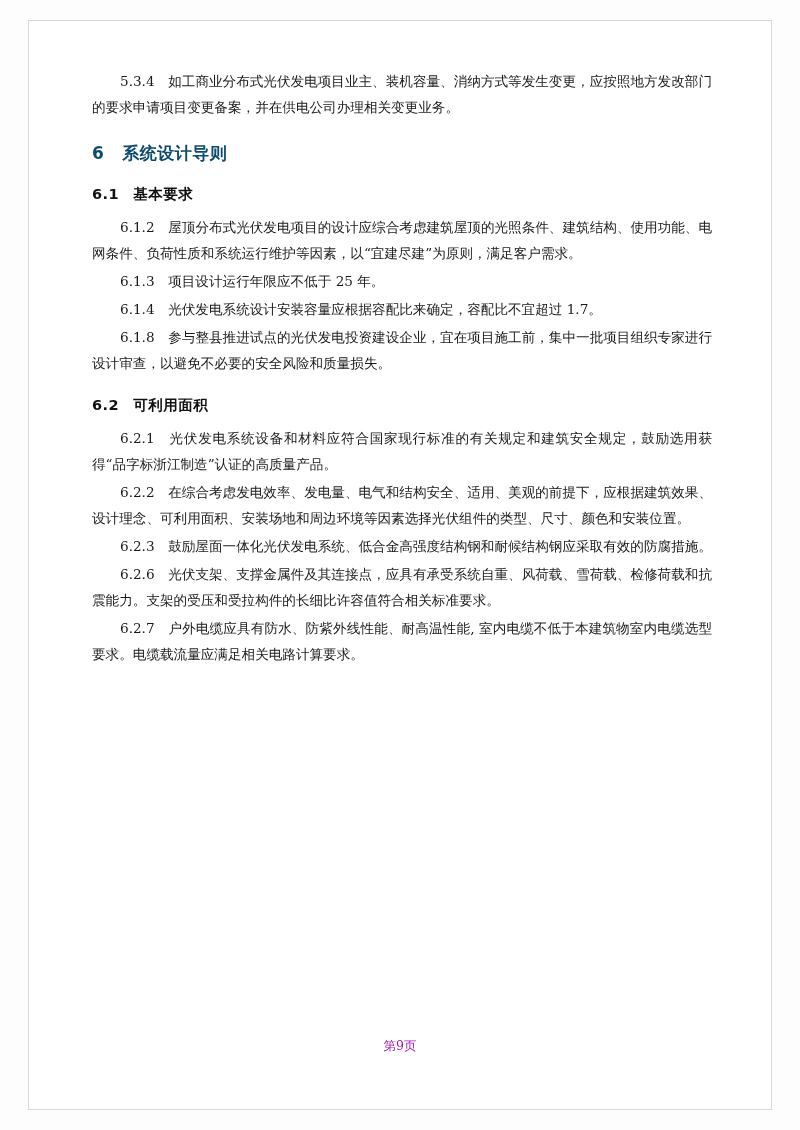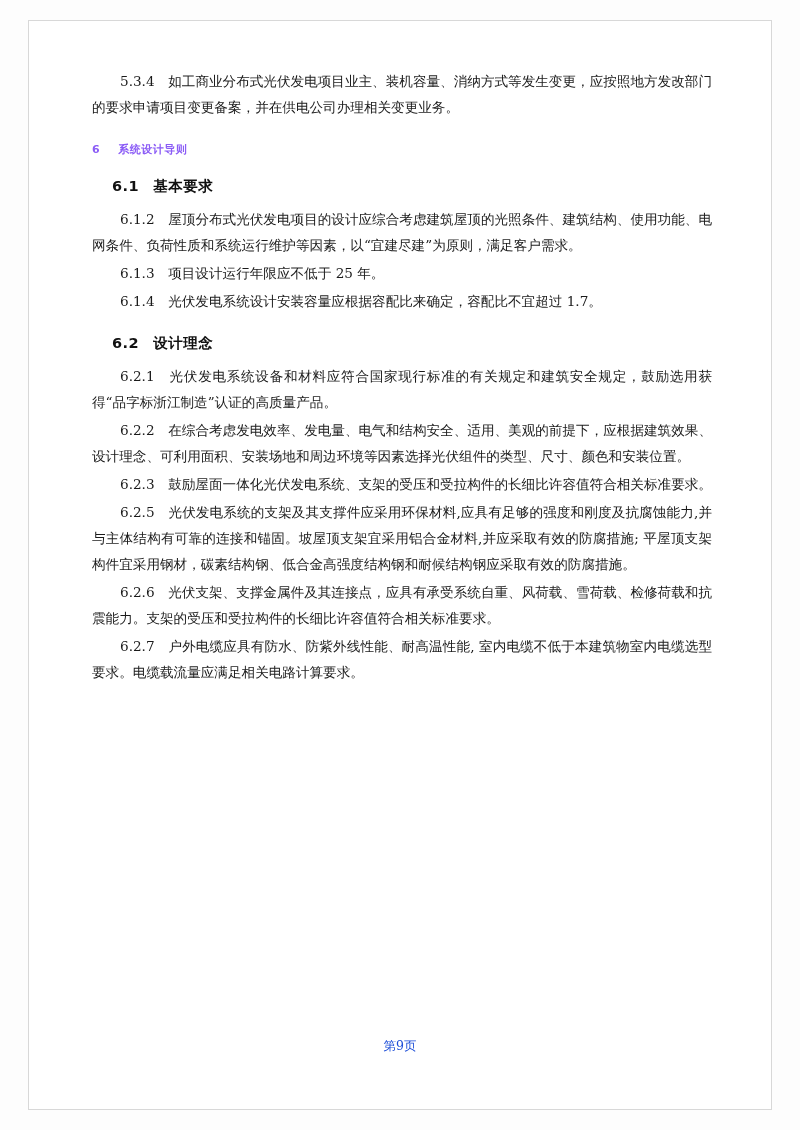--- a/index.html
+++ b/index.html
@@ -43,49 +43,48 @@
     text-align: justify;
     margin: 0 0 2px 0;
     text-indent: 0;
   }
   .indent {
     text-indent: 28px;
   }
   .h1 {
     font-family: "DejaVu Sans", "Liberation Sans", sans-serif;
     font-weight: bold;
-    font-size: 11px;
-    color: #8b5cf6;
+    font-size: 17px;
+    color: #0c4a6e;
     margin: 22px 0 14px 0;
     letter-spacing: 0.5px;
   }
   .h1 .h1num {
     margin-right: 18px;
   }
   .h2 {
     font-family: "DejaVu Sans", "Liberation Sans", sans-serif;
     font-weight: bold;
     font-size: 14.5px;
     color: #111;
     margin: 20px 0 10px 0;
     letter-spacing: 0.5px;
   }
   .h2 .h2num {
     margin-right: 14px;
-    margin-left: 20px;
   }
   .footer {
     position: absolute;
     left: 0;
     right: 0;
     top: 1038px;
     text-align: center;
     font-family: "DejaVu Serif", "Liberation Serif", serif;
     font-size: 12.5px;
-    color: #1d4ed8;
+    color: #a21caf;
   }
 </style>
 </head>
 <body>
 
 <div class="page">
   <div class="page-frame"></div>
 
   <div class="content">
 
@@ -95,28 +94,28 @@
       <span class="h1num">6</span><span>系统设计导则</span>
     </div>
 
     <div class="h2">
       <span class="h2num">6.1</span><span>基本要求</span>
     </div>
 
     <p class="para indent">6.1.2　屋顶分布式光伏发电项目的设计应综合考虑建筑屋顶的光照条件、建筑结构、使用功能、电网条件、负荷性质和系统运行维护等因素，以“宜建尽建”为原则，满足客户需求。</p>
     <p class="para indent">6.1.3　项目设计运行年限应不低于 25 年。</p>
     <p class="para indent">6.1.4　光伏发电系统设计安装容量应根据容配比来确定，容配比不宜超过 1.7。</p>
+    <p class="para indent">6.1.8　参与整县推进试点的光伏发电投资建设企业，宜在项目施工前，集中一批项目组织专家进行设计审查，以避免不必要的安全风险和质量损失。</p>
 
     <div class="h2">
-      <span class="h2num">6.2</span><span>设计理念</span>
+      <span class="h2num">6.2</span><span>可利用面积</span>
     </div>
 
     <p class="para indent">6.2.1　光伏发电系统设备和材料应符合国家现行标准的有关规定和建筑安全规定，鼓励选用获得“品字标浙江制造”认证的高质量产品。</p>
     <p class="para indent">6.2.2　在综合考虑发电效率、发电量、电气和结构安全、适用、美观的前提下，应根据建筑效果、设计理念、可利用面积、安装场地和周边环境等因素选择光伏组件的类型、尺寸、颜色和安装位置。</p>
-    <p class="para indent">6.2.3　鼓励屋面一体化光伏发电系统、支架的受压和受拉构件的长细比许容值符合相关标准要求。</p>
-    <p class="para indent">6.2.5　光伏发电系统的支架及其支撑件应采用环保材料,应具有足够的强度和刚度及抗腐蚀能力,并与主体结构有可靠的连接和锚固。坡屋顶支架宜采用铝合金材料,并应采取有效的防腐措施; 平屋顶支架构件宜采用钢材，碳素结构钢、低合金高强度结构钢和耐候结构钢应采取有效的防腐措施。</p>
+    <p class="para indent">6.2.3　鼓励屋面一体化光伏发电系统、低合金高强度结构钢和耐候结构钢应采取有效的防腐措施。</p>
     <p class="para indent">6.2.6　光伏支架、支撑金属件及其连接点，应具有承受系统自重、风荷载、雪荷载、检修荷载和抗震能力。支架的受压和受拉构件的长细比许容值符合相关标准要求。</p>
     <p class="para indent">6.2.7　户外电缆应具有防水、防紫外线性能、耐高温性能, 室内电缆不低于本建筑物室内电缆选型要求。电缆载流量应满足相关电路计算要求。</p>
 
   </div>
 
   <div class="footer">第9页</div>
 </div>
 
 </body></html>

